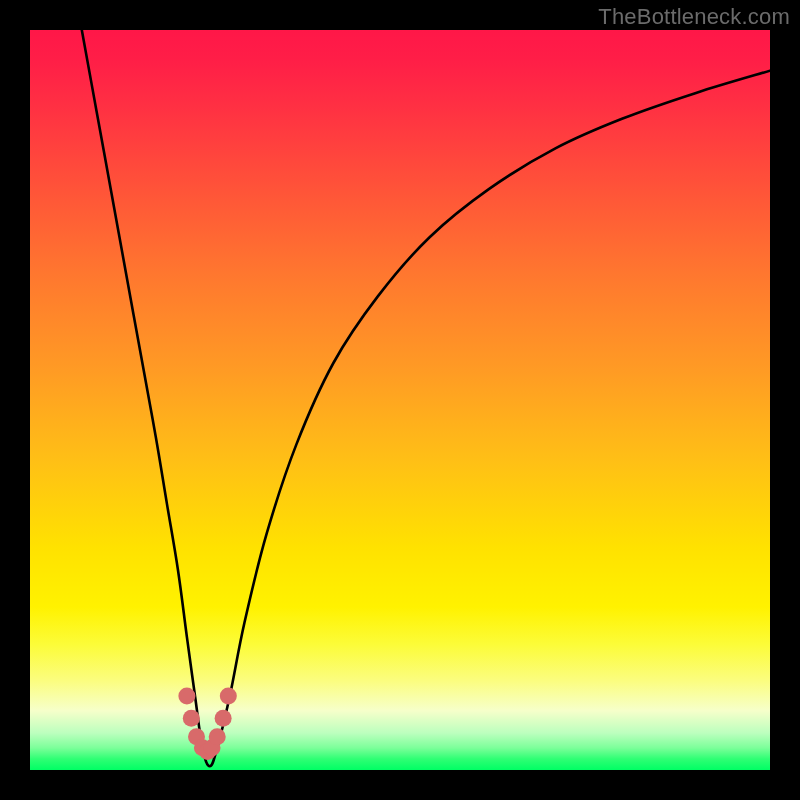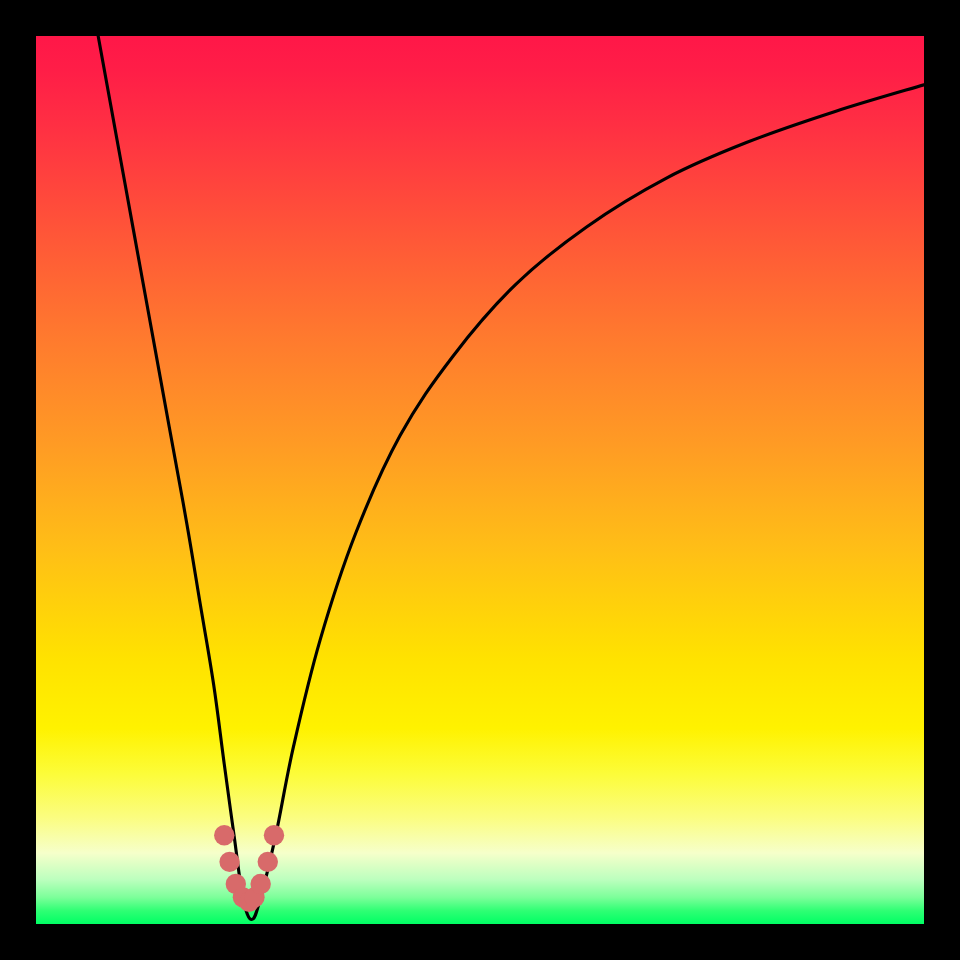--- a/index.html
+++ b/index.html
@@ -67,20 +67,21 @@
     top: 0;
     width: 740px;
     height: 740px;
   }
 </style>
 </head>
 <body>
 
 <div class="frame">
 
+  <div class="watermark">TheBottleneck.com</div>
 
   <div class="plot-area">
     <div class="gradient-bg"></div>
 
     <svg class="curve" viewBox="0 0 740 740" preserveAspectRatio="none">
       <path id="curve-path" fill="none" stroke="#000" stroke-width="2.6" stroke-linecap="round" stroke-linejoin="round" d="M 51.80 0.00 C 54.46 14.65, 61.27 52.10, 66.60 81.40 C 71.93 110.70, 76.07 133.50, 81.40 162.80 C 86.73 192.10, 90.87 214.90, 96.20 244.20 C 101.53 273.50, 105.67 296.30, 111.00 325.60 C 116.33 354.90, 121.14 380.36, 125.80 407.00 C 130.46 433.64, 132.90 449.62, 136.90 473.60 C 140.90 497.58, 144.40 516.22, 148.00 540.20 C 151.60 564.18, 153.82 584.16, 156.88 606.80 C 159.94 629.44, 162.22 646.02, 165.02 666.00 C 167.82 685.98, 169.76 705.15, 172.42 717.80 C 175.08 730.45, 177.16 736.30, 179.82 736.30 C 182.48 736.30, 183.62 730.45, 187.22 717.80 C 190.82 705.15, 194.87 688.64, 199.80 666.00 C 204.73 643.36, 207.94 621.30, 214.60 592.00 C 221.26 562.70, 227.48 535.17, 236.80 503.20 C 246.12 471.23, 254.41 445.04, 266.40 414.40 C 278.39 383.76, 288.75 359.64, 303.40 333.00 C 318.05 306.36, 330.48 289.04, 347.80 266.40 C 365.12 243.76, 379.62 226.51, 399.60 207.20 C 419.58 187.89, 436.16 175.08, 458.80 159.10 C 481.44 143.12, 501.42 131.05, 525.40 118.40 C 549.38 105.75, 566.69 98.79, 592.00 88.80 C 617.31 78.81, 639.36 71.56, 666.00 62.90 C 692.64 54.24, 726.68 44.70, 740.00 40.70"></path>
       <g id="marker-group">
           <circle cx="156.88" cy="666.00" r="8.5" fill="#d86a6a" stroke="#c85858" stroke-width="0"></circle>
           <circle cx="161.32" cy="688.20" r="8.5" fill="#d86a6a" stroke="#c85858" stroke-width="0"></circle>
           <circle cx="166.50" cy="706.70" r="8.5" fill="#d86a6a" stroke="#c85858" stroke-width="0"></circle>

